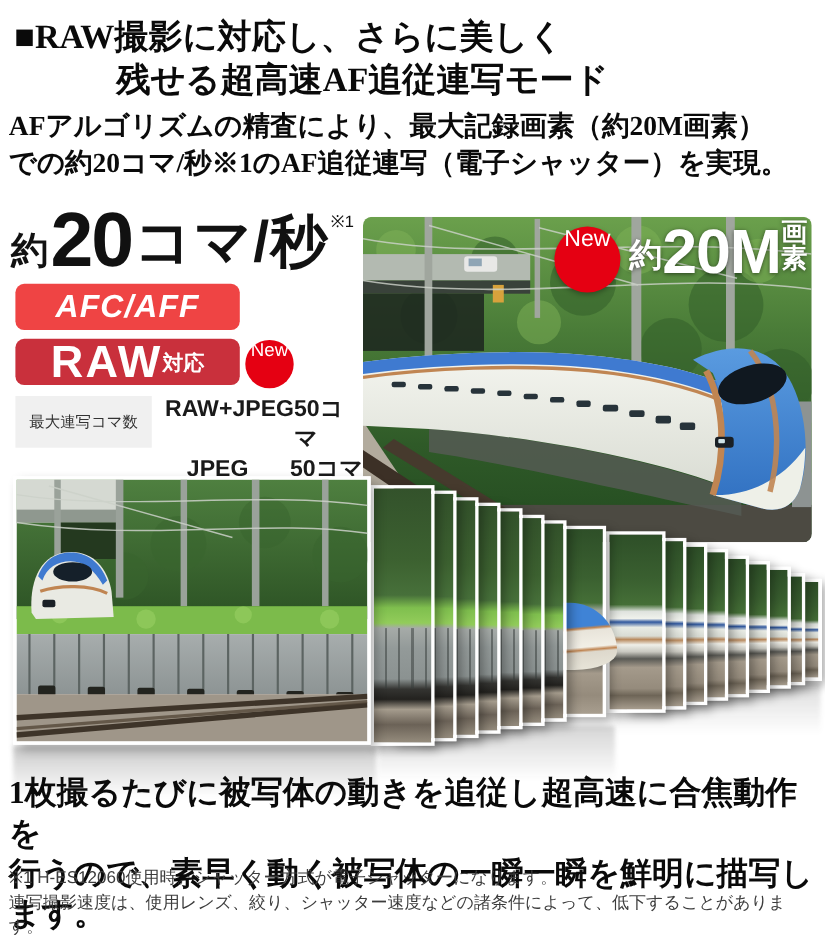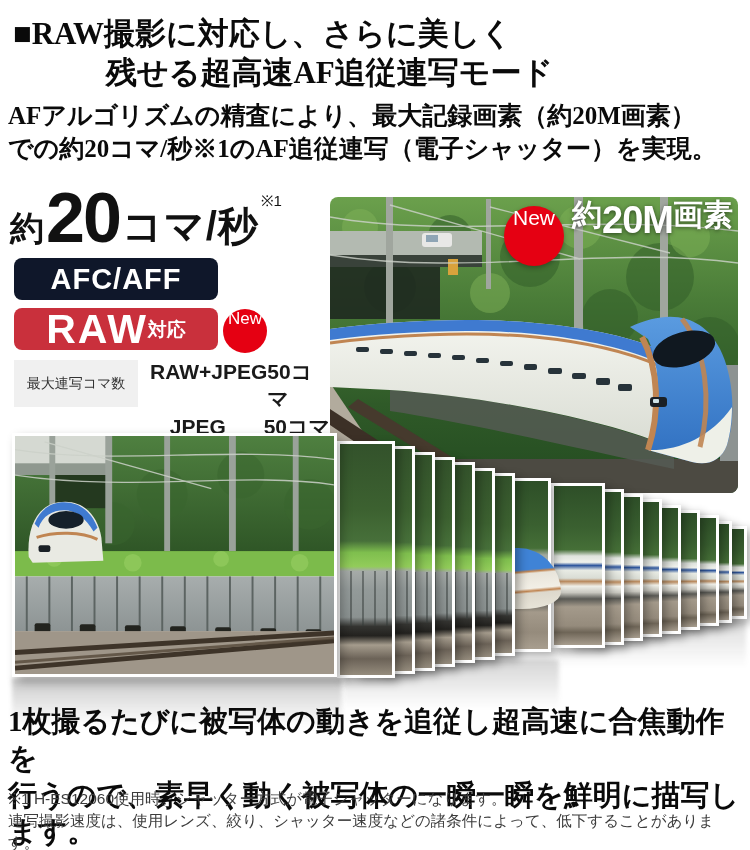--- a/index.html
+++ b/index.html
@@ -10,21 +10,21 @@
   .heading{position:absolute;left:13px;top:14px;font-family:"Liberation Serif",serif;
            font-weight:700;font-size:31px;line-height:1.26;color:#0a0a0a;letter-spacing:0;}
   .heading .l2{padding-left:93px;}
   .intro{position:absolute;left:8px;top:100px;font-family:"Liberation Serif",serif;
          font-weight:600;font-size:25px;line-height:1.3;color:#0a0a0a;}
 
   
   .rate{position:absolute;left:10px;top:188px;display:flex;align-items:flex-end;color:#111;}
   .rate .prefix{font-weight:700;font-size:34px;line-height:1;padding-bottom:5px;}
   .rate .num{font-weight:700;font-size:70px;line-height:.88;letter-spacing:-2px;padding:0 2px;}
-  .rate .unit{font-weight:700;font-size:40px;line-height:1;padding-bottom:4px;letter-spacing:1px;}
+  .rate .unit{font-weight:700;font-size:52px;line-height:1;padding-bottom:4px;letter-spacing:1px;}
   .rate .note{align-self:flex-start;font-size:15px;font-weight:400;margin-top:2px;margin-left:2px;}
 
   
   .badge{position:absolute;left:14px;width:204px;height:42px;border-radius:8px;
          display:flex;align-items:center;justify-content:center;color:#fff;}
   .badge-afc{top:258px;font-weight:700;font-size:29px;letter-spacing:1px;}
   .badge-raw{top:308px;}
   .badge-raw .big{font-weight:700;font-size:41px;letter-spacing:2px;line-height:1;}
   .badge-raw .small{font-weight:700;font-size:19px;align-self:flex-end;padding-bottom:7px;}
   .new-circle{position:absolute;border-radius:50%;color:#fff;display:flex;
@@ -39,22 +39,22 @@
 
   
   .main-photo{position:absolute;left:330px;top:197px;width:408px;height:296px;border-radius:8px;
               overflow:hidden;z-index:5;}
   .main-photo svg{display:block;width:100%;height:100%;}
   .new-photo{left:504px;top:206px;width:60px;height:60px;font-size:21px;z-index:12;
              box-shadow:0 2px 5px rgba(0,0,0,.3);}
   .pixels{position:absolute;left:572px;top:200px;z-index:12;display:flex;align-items:flex-end;
           color:#fff;font-weight:700;text-shadow:0 1px 4px rgba(0,0,0,.55);}
   .pixels .p-prefix{font-size:30px;line-height:1;padding-bottom:7px;}
-  .pixels .p-num{font-size:38px;line-height:.9;letter-spacing:-1px;}
-  .pixels .p-suffix{font-size:30px;line-height:1;padding-bottom:7px;}
+  .pixels .p-num{font-size:57px;line-height:.9;letter-spacing:-1px;}
+  .pixels .p-suffix{font-size:24px;line-height:1;padding-bottom:7px;}
 
   
   .photo-b{position:absolute;left:12px;top:433px;width:325px;height:244px;z-index:41;
            border:3px solid #fff;box-sizing:border-box;background:#fff;
            box-shadow:5px 5px 10px rgba(0,0,0,.3);}
   .photo-b svg{display:block;width:100%;height:100%;}
   .slice{position:absolute;border:3px solid #fff;box-sizing:border-box;
          box-shadow:4px 4px 9px rgba(0,0,0,.33);}
   .slice.barrier{background:linear-gradient(180deg,#33522b 0%,#3c6130 28%,#47703a 42%,
       #7fbf4e 47%,#92cc5a 53%,#a6aba8 55%,#939a99 63%,#8b9291 75%,#343431 79%,#23221f 83%,
@@ -100,21 +100,21 @@
     <div>での約20コマ/秒※1のAF追従連写（電子シャッター）を実現。</div>
   </div>
 
   <div class="rate">
     <span class="prefix">約</span>
     <span class="num">20</span>
     <span class="unit">コマ/秒</span>
     <span class="note">※1</span>
   </div>
 
-  <div class="badge badge-afc" style="background-color: #0f172a;">
+  <div class="badge badge-afc" style="background-color: #ef4444; font-style: italic;">
     <span>AFC/AFF</span>
   </div>
   <div class="badge badge-raw" style="background-color: rgb(201, 48, 60);">
     <span class="big">RAW</span>
     <span class="small">対応</span>
   </div>
   <div class="new-circle new-left" style="background-color: rgb(229, 0, 18);">
     <span>New</span>
   </div>
 

